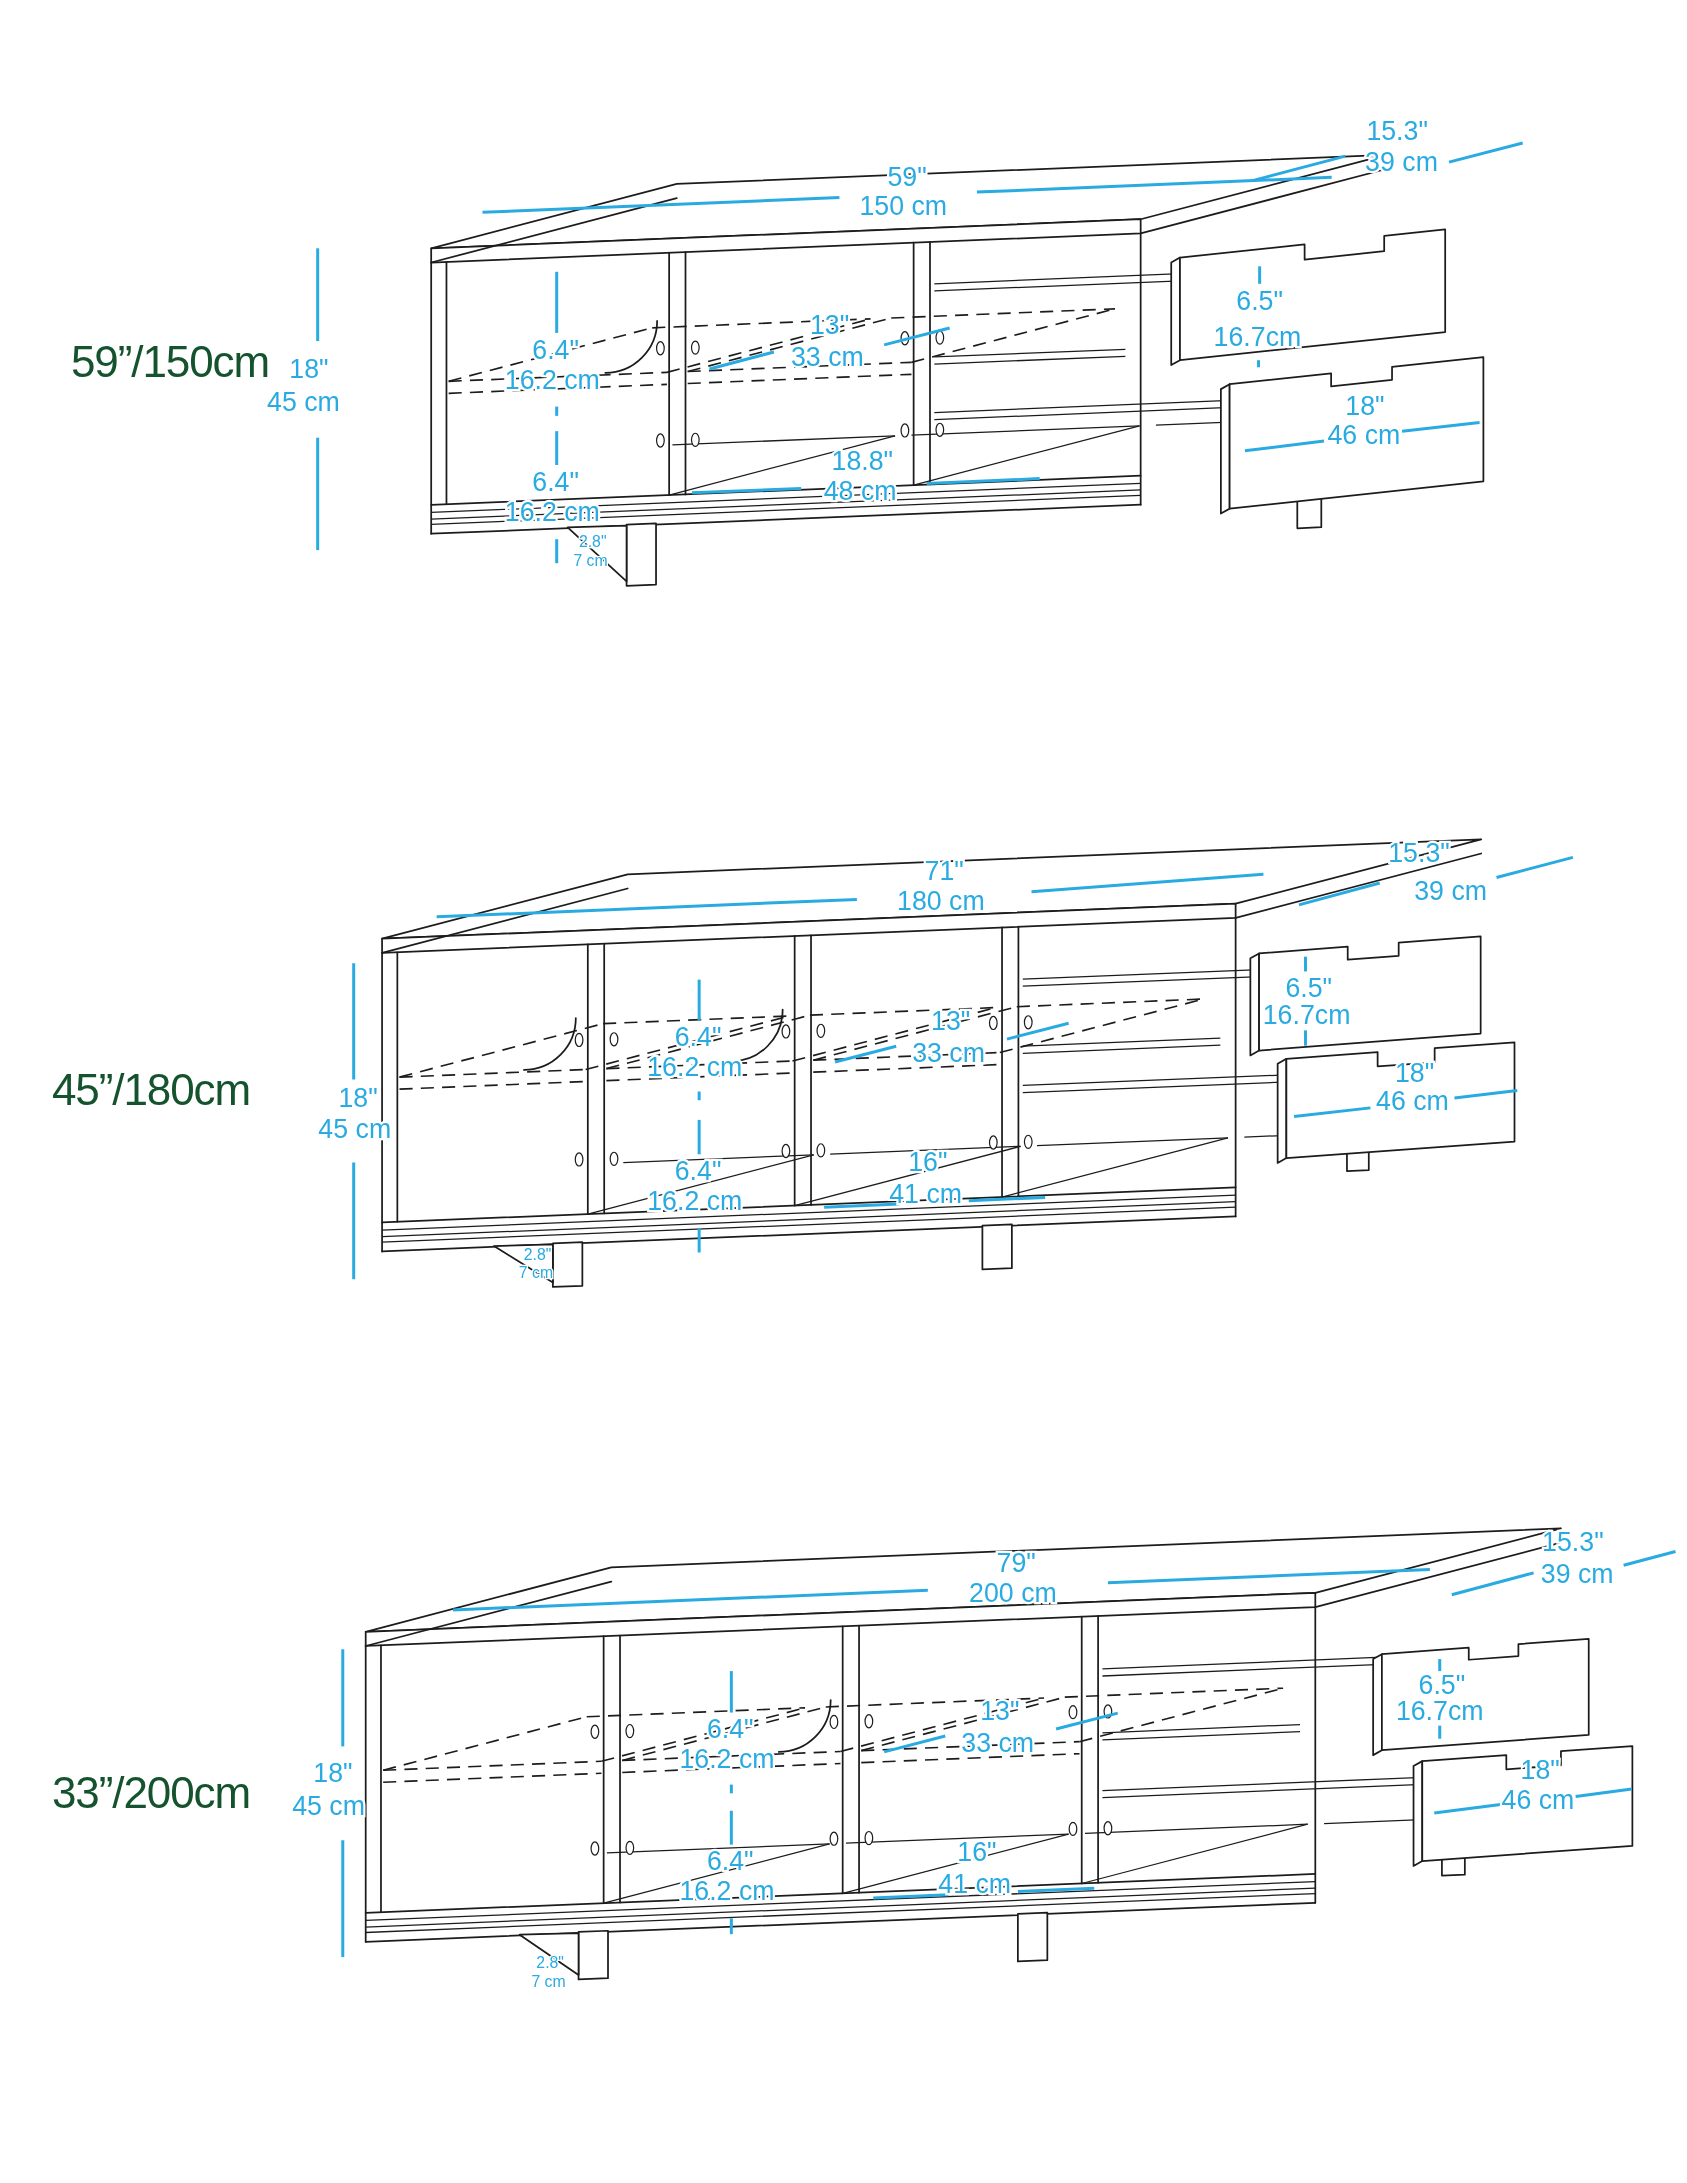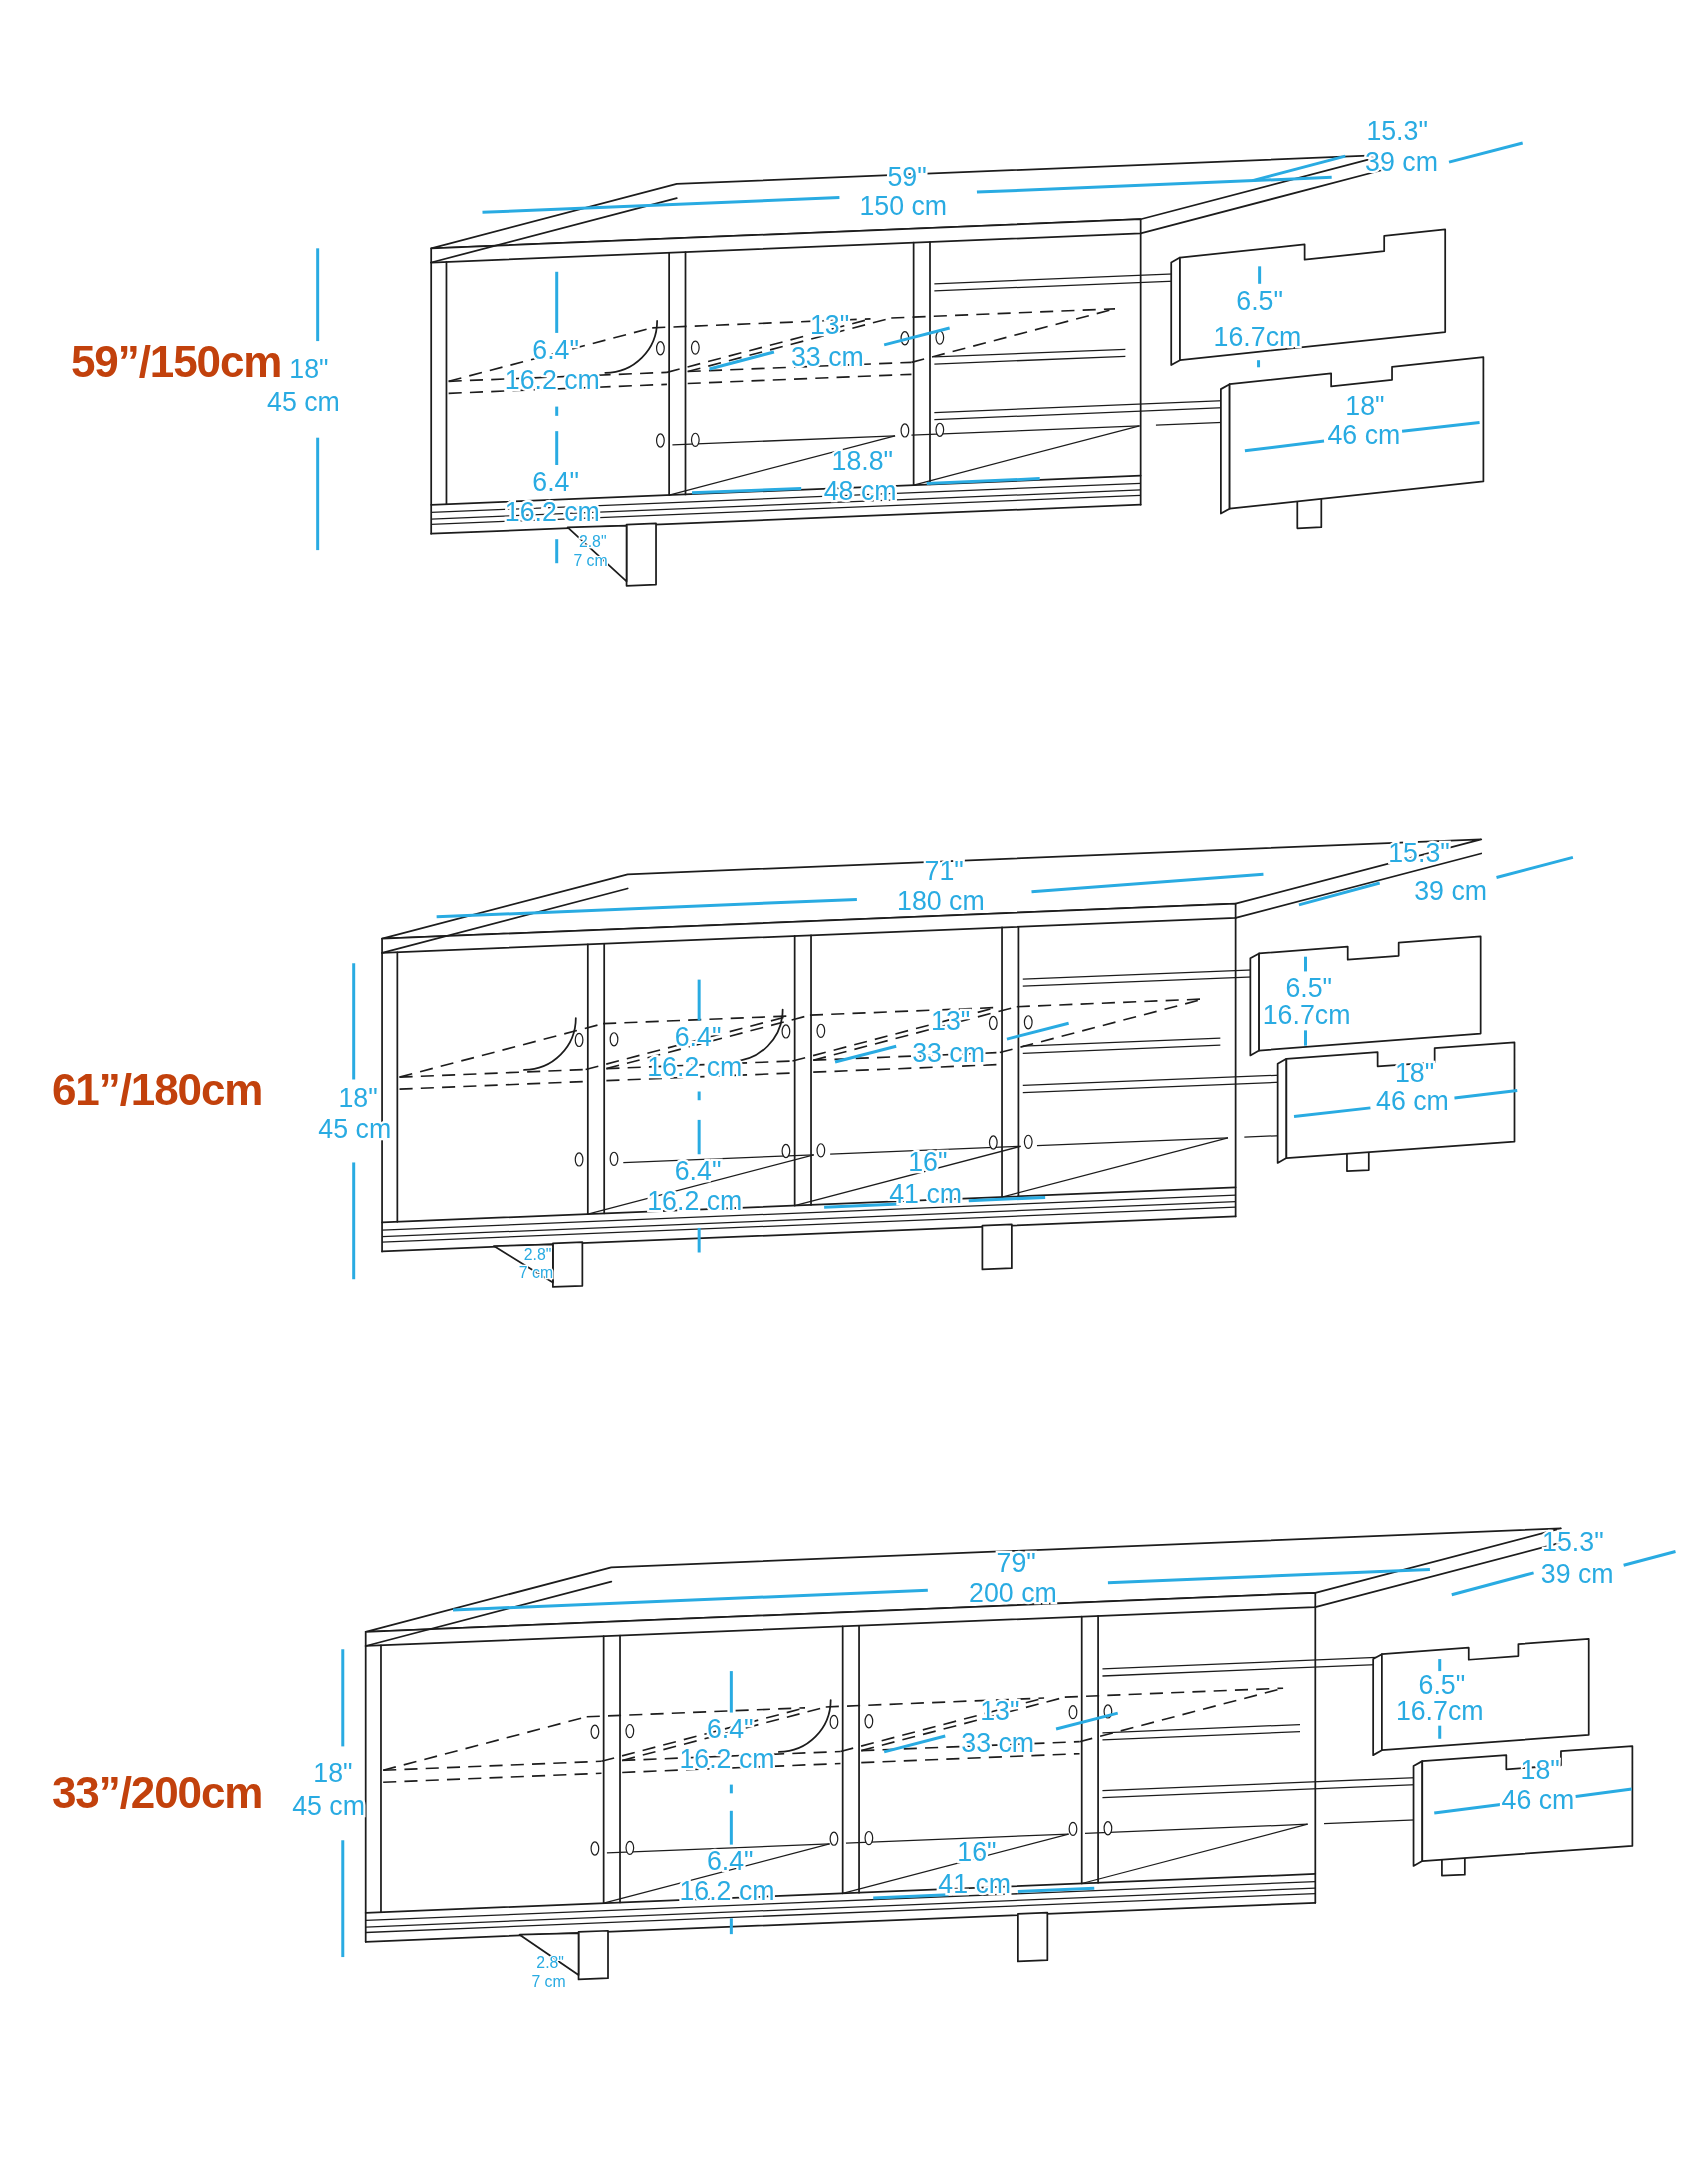--- a/index.html
+++ b/index.html
@@ -1,37 +1,37 @@
 <!DOCTYPE html>
 <html style="--accent: #29ABE2;font-size:8.7px"><head>
 <meta charset="utf-8">
 <style>
   html,body{margin:0;padding:0;background:#fff}
   body{width:1687px;height:2183px;position:relative;font-family:"Liberation Sans",sans-serif}
   #stage{position:absolute;left:0;top:0;width:1687px;height:2183px}
   svg{position:absolute;left:0;top:0}
-  .title{position:absolute;font-weight:700;color:#c2410c;font-size:44px;letter-spacing:-1.1px;white-space:nowrap}
+  .title{position:absolute;font-weight:400;color:#14532d;font-size:44px;letter-spacing:-1.1px;white-space:nowrap}
   .k  {stroke:#1c1c1c;stroke-width:3.2;fill:none;stroke-linejoin:round;stroke-linecap:round}
   .k2 {stroke:#1c1c1c;stroke-width:2.3;fill:none}
   .kf {stroke:#1c1c1c;stroke-width:3.2;fill:#ffffff;stroke-linejoin:round}
   .kf2{stroke:#1c1c1c;stroke-width:2.2;fill:#ffffff}
   .kd {stroke:#1c1c1c;stroke-width:3;fill:none;stroke-dasharray:24 15}
   .dim{stroke:var(--accent,#29ABE2);stroke-width:5.5;fill:none;stroke-linecap:butt}
   text.t{fill:var(--accent,#29ABE2);font-size:49px;text-anchor:middle;
          paint-order:stroke fill;stroke:#ffffff;stroke-width:8;
          font-family:"Liberation Sans",sans-serif}
   text.t.sm{font-size:29px;stroke-width:5}
 </style>
 </head>
 <body>
 
 <div id="stage">
 
   <div class="title" style="left:71px;top:337px">59”/150cm</div>
-  <div class="title" style="left:52px;top:1065px">61”/180cm</div>
+  <div class="title" style="left:52px;top:1065px">45”/180cm</div>
   <div class="title" style="left:52px;top:1768px">33”/200cm</div>
 
   <svg width="1687" height="2183" viewBox="0 0 3091 4000">
 
     <g id="cab0">
         <line x1="1232" y1="815.252" x2="1640" y2="798.524" class="k2"></line>
         <line x1="1670" y1="797.294" x2="2088" y2="780.156" class="k2"></line>
         <line x1="2118" y1="778.9259999999999" x2="2476" y2="764.2479999999999" class="k2"></line>
         <polygon points="790,455 2090,401.7 2540,283.7 1240,337" class="kf"></polygon>
         <polygon points="790,455 2090,401.7 2090,427.7 790,481" class="kf"></polygon>

